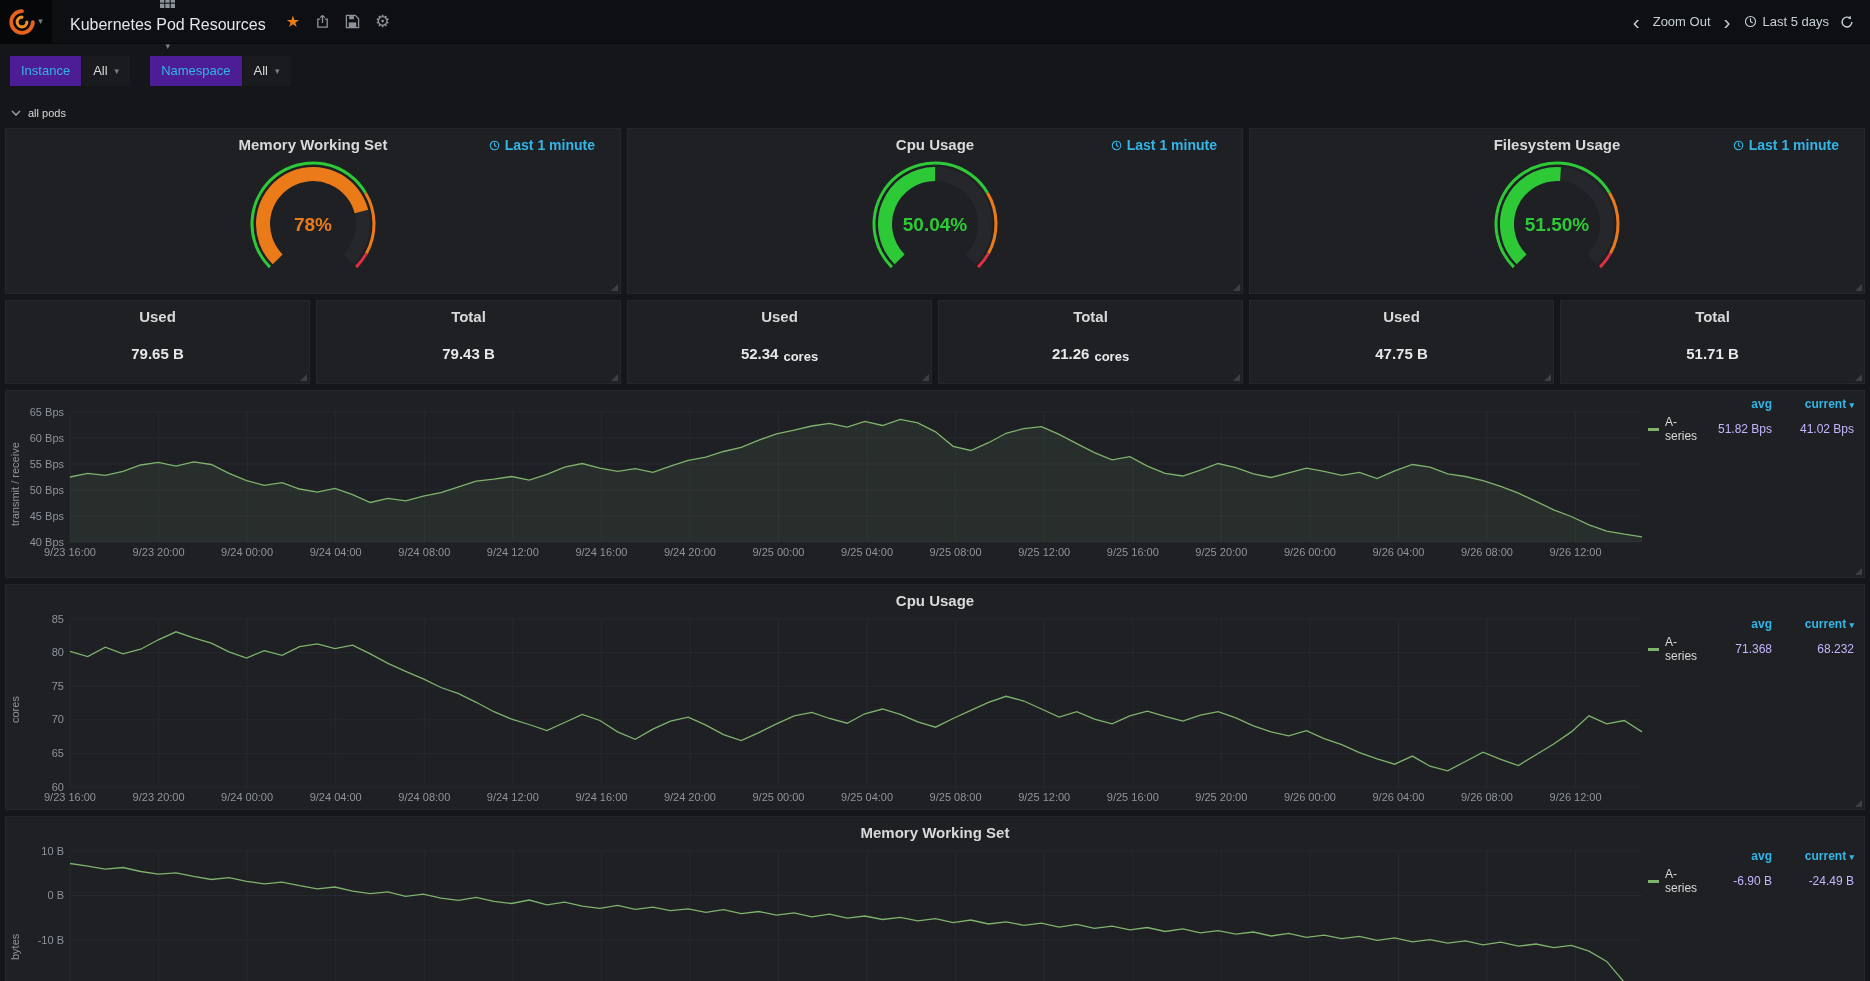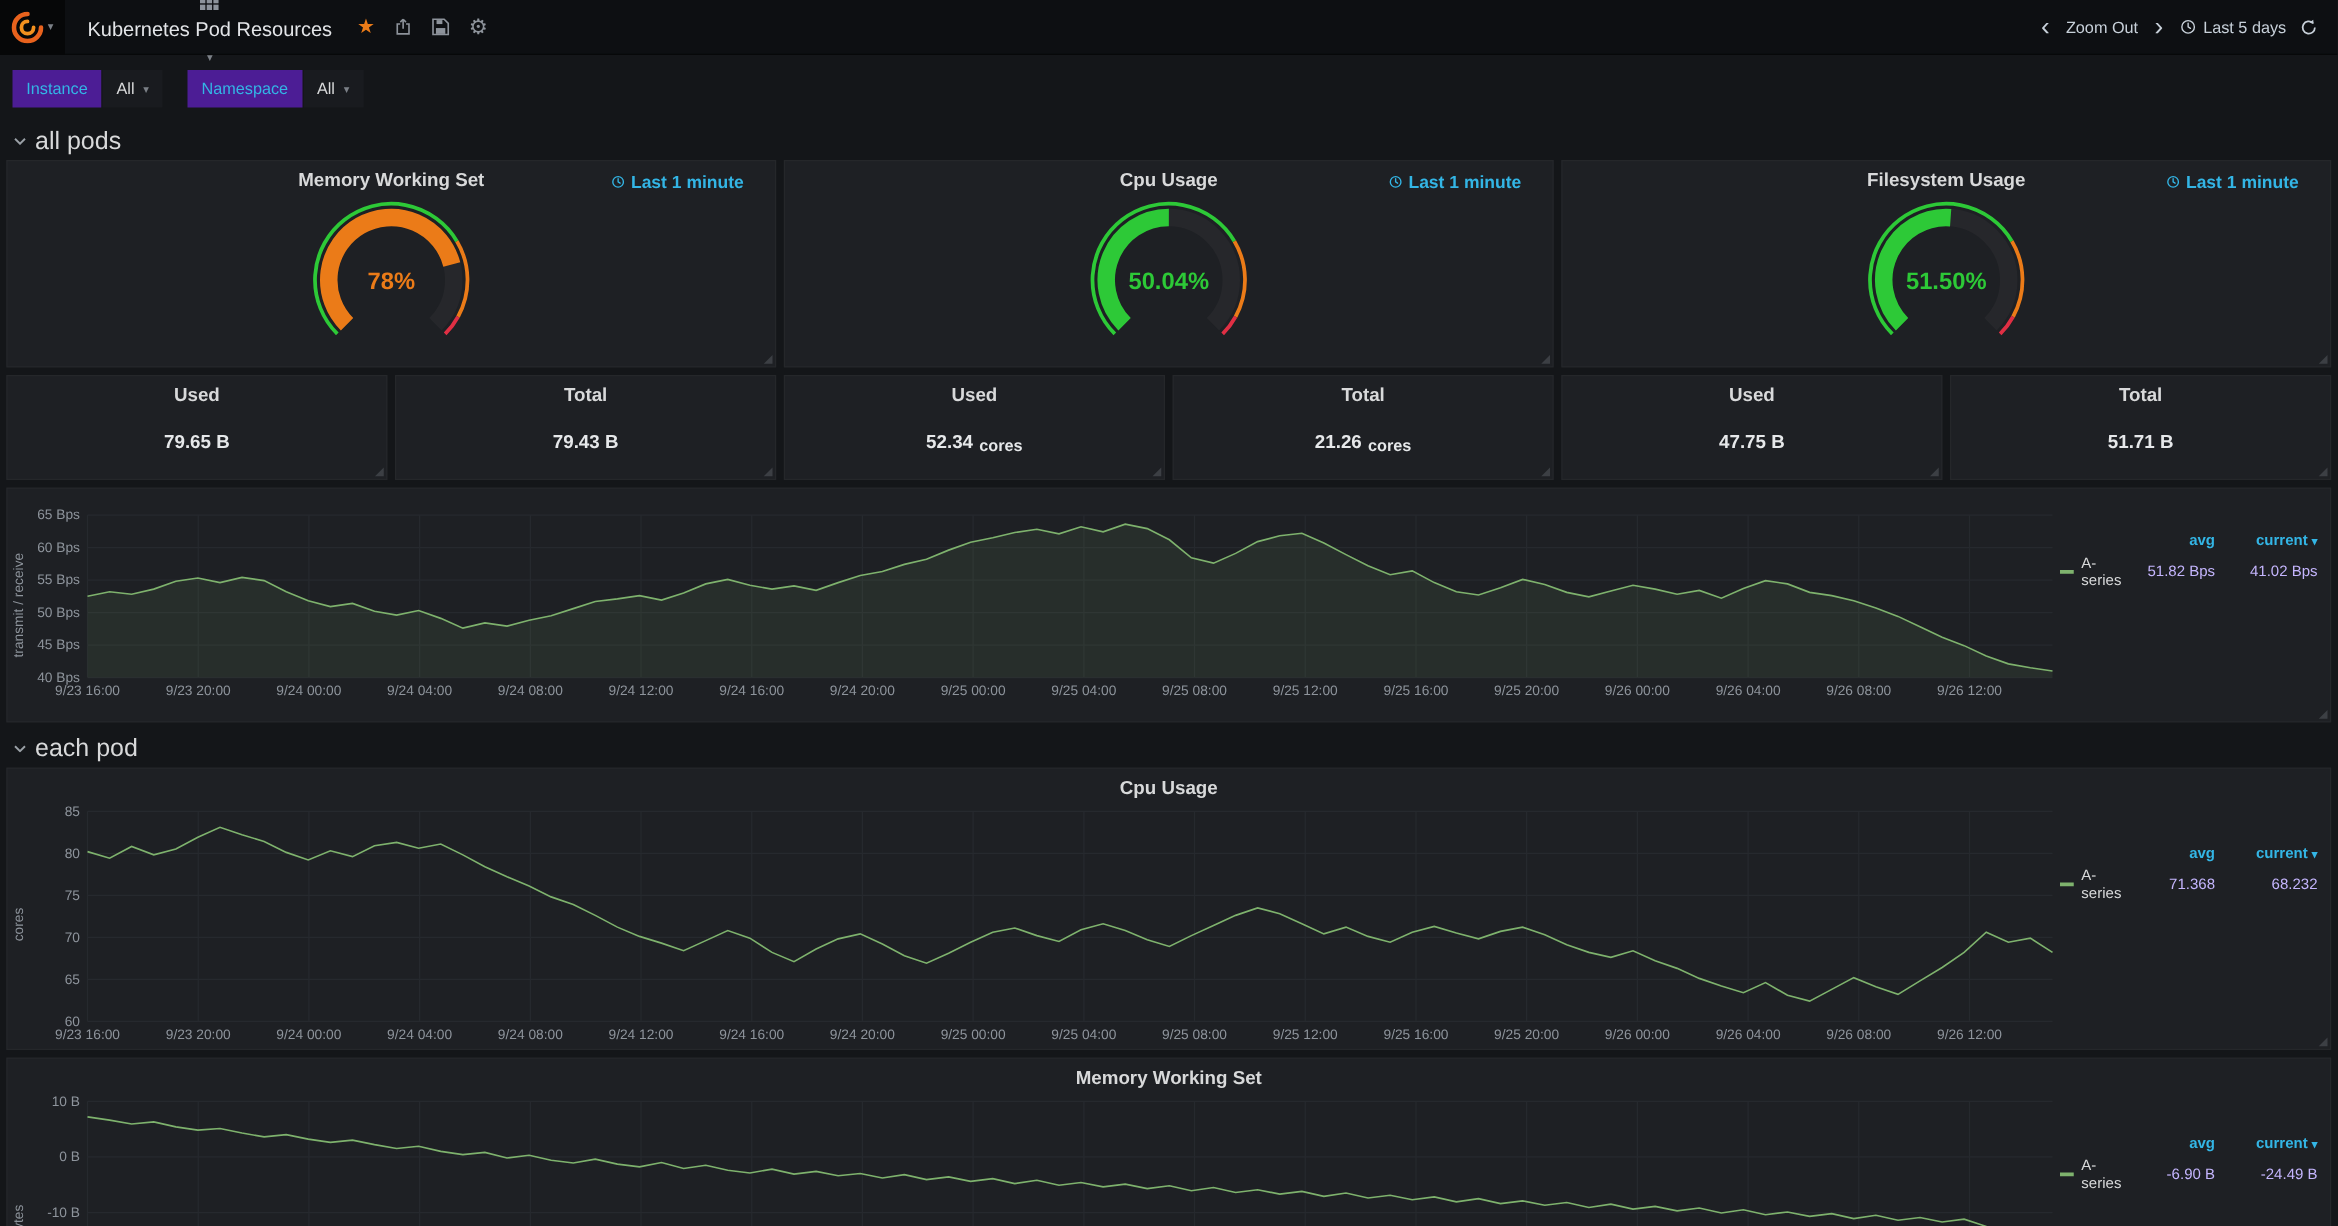--- a/index.html
+++ b/index.html
@@ -24,21 +24,21 @@
 
   
   .submenu{height:54px;display:flex;align-items:center;padding:0 10px;}
   .variable{display:inline-flex;margin-right:20px;}
   .var-label{background:#4c1d95;color:#33b5e5;font-size:13px;height:30px;line-height:30px;padding:0 11px;cursor:default;}
   .var-value{background:#191b1f;color:#d8d9da;font-size:13px;height:30px;line-height:30px;padding:0 11px;margin-left:1px;cursor:pointer;display:inline-flex;align-items:center;gap:7px;}
 
   
   .dashboard{padding:0 5px;}
   .row-header{height:30px;display:flex;align-items:center;gap:7px;padding-left:6px;cursor:pointer;}
-  .row-title{font-size:20px;color:#d8d9da;}
+  .row-title{font-size:11px;color:#d8d9da;}
   .panel-row{display:flex;gap:6px;margin-bottom:6px;}
   .panel{background:#1e2024;position:relative;display:flex;flex-direction:column;border:1px solid rgba(255,255,255,0.03);}
   .panel-header{height:26px;position:relative;flex:0 0 auto;}
   .panel-title{display:block;text-align:center;padding-top:7px;font-size:15px;font-weight:bold;color:#d8d9da;cursor:pointer;}
   .time-override{position:absolute;right:25px;top:8px;color:#33b5e5;font-size:14px;font-weight:bold;display:inline-flex;align-items:center;gap:5px;}
   .resize-handle{position:absolute;right:2px;bottom:2px;width:0;height:0;border-left:7px solid transparent;border-bottom:7px solid #3c3f44;cursor:se-resize;}
 
   
   .gauge-panel{flex:1;height:166px;}
   .gauge-wrap{flex:1;display:flex;align-items:center;justify-content:center;}
@@ -54,21 +54,21 @@
   .graph-panel{width:100%;}
   #net-panel{height:188px;}
   #cpu-panel{height:226px;}
   #mem-panel{height:236px;}
   .graph-body{flex:1;display:flex;min-height:0;}
   .ylabel{width:18px;display:flex;align-items:center;justify-content:center;
     writing-mode:vertical-rl;transform:rotate(180deg);font-size:11px;color:#8e949c;}
   .graph-plot{flex:1 1 auto;min-width:0;height:100%;display:block;cursor:crosshair;}
   .graph-plot .grid{stroke:#26292e;stroke-width:1;}
   .graph-plot .tick{fill:#8e949c;font-size:11px;font-family:"Liberation Sans",sans-serif;}
-  .legend{width:216px;flex:0 0 auto;padding:6px 10px 0 4px;margin-top:28px;}
+  .legend{width:216px;flex:0 0 auto;padding:6px 10px 0 4px;}
   .legend-grid{display:grid;grid-template-columns:auto 72px 82px;justify-content:end;align-items:center;row-gap:4px;text-align:right;font-size:12px;}
   .legend-h{color:#33b5e5;font-weight:bold;cursor:pointer;}
   .legend-series{display:flex;align-items:center;gap:6px;text-align:left;cursor:pointer;color:#d8d9da;}
   .swatch{display:inline-block;width:14px;height:3px;background:#7eb26d;}
   .legend-v{color:#c4b5fd;}
 </style>
 </head>
 <body>
 
 <nav class="navbar">
@@ -358,26 +358,20 @@
               </span>
             <span class="legend-v">51.82 Bps</span>
             <span class="legend-v">41.02 Bps</span>
           </div>
         </div>
       </div>
       <div class="resize-handle"></div>
     </div>
   </div>
 
-  <div class="row-header">
-    <svg class="row-chevron" viewBox="0 0 10 6" width="10" height="6">
-        <path d="M1 1 L5 5 L9 1" fill="none" stroke="#9aa0a6" stroke-width="1.5"></path>
-      </svg>
-    <span class="row-title">each pod</span>
-  </div>
 
   <div class="panel-row">
     <div class="panel graph-panel" id="cpu-panel">
       <div class="panel-header">
           <span class="panel-title">Cpu Usage</span>
         </div>
       <div class="graph-body">
         <div class="ylabel">cores</div>
         <svg class="graph-plot" viewBox="0 0 1624 198">
             <line x1="46.0" y1="8" x2="46.0" y2="176" class="grid"></line>

